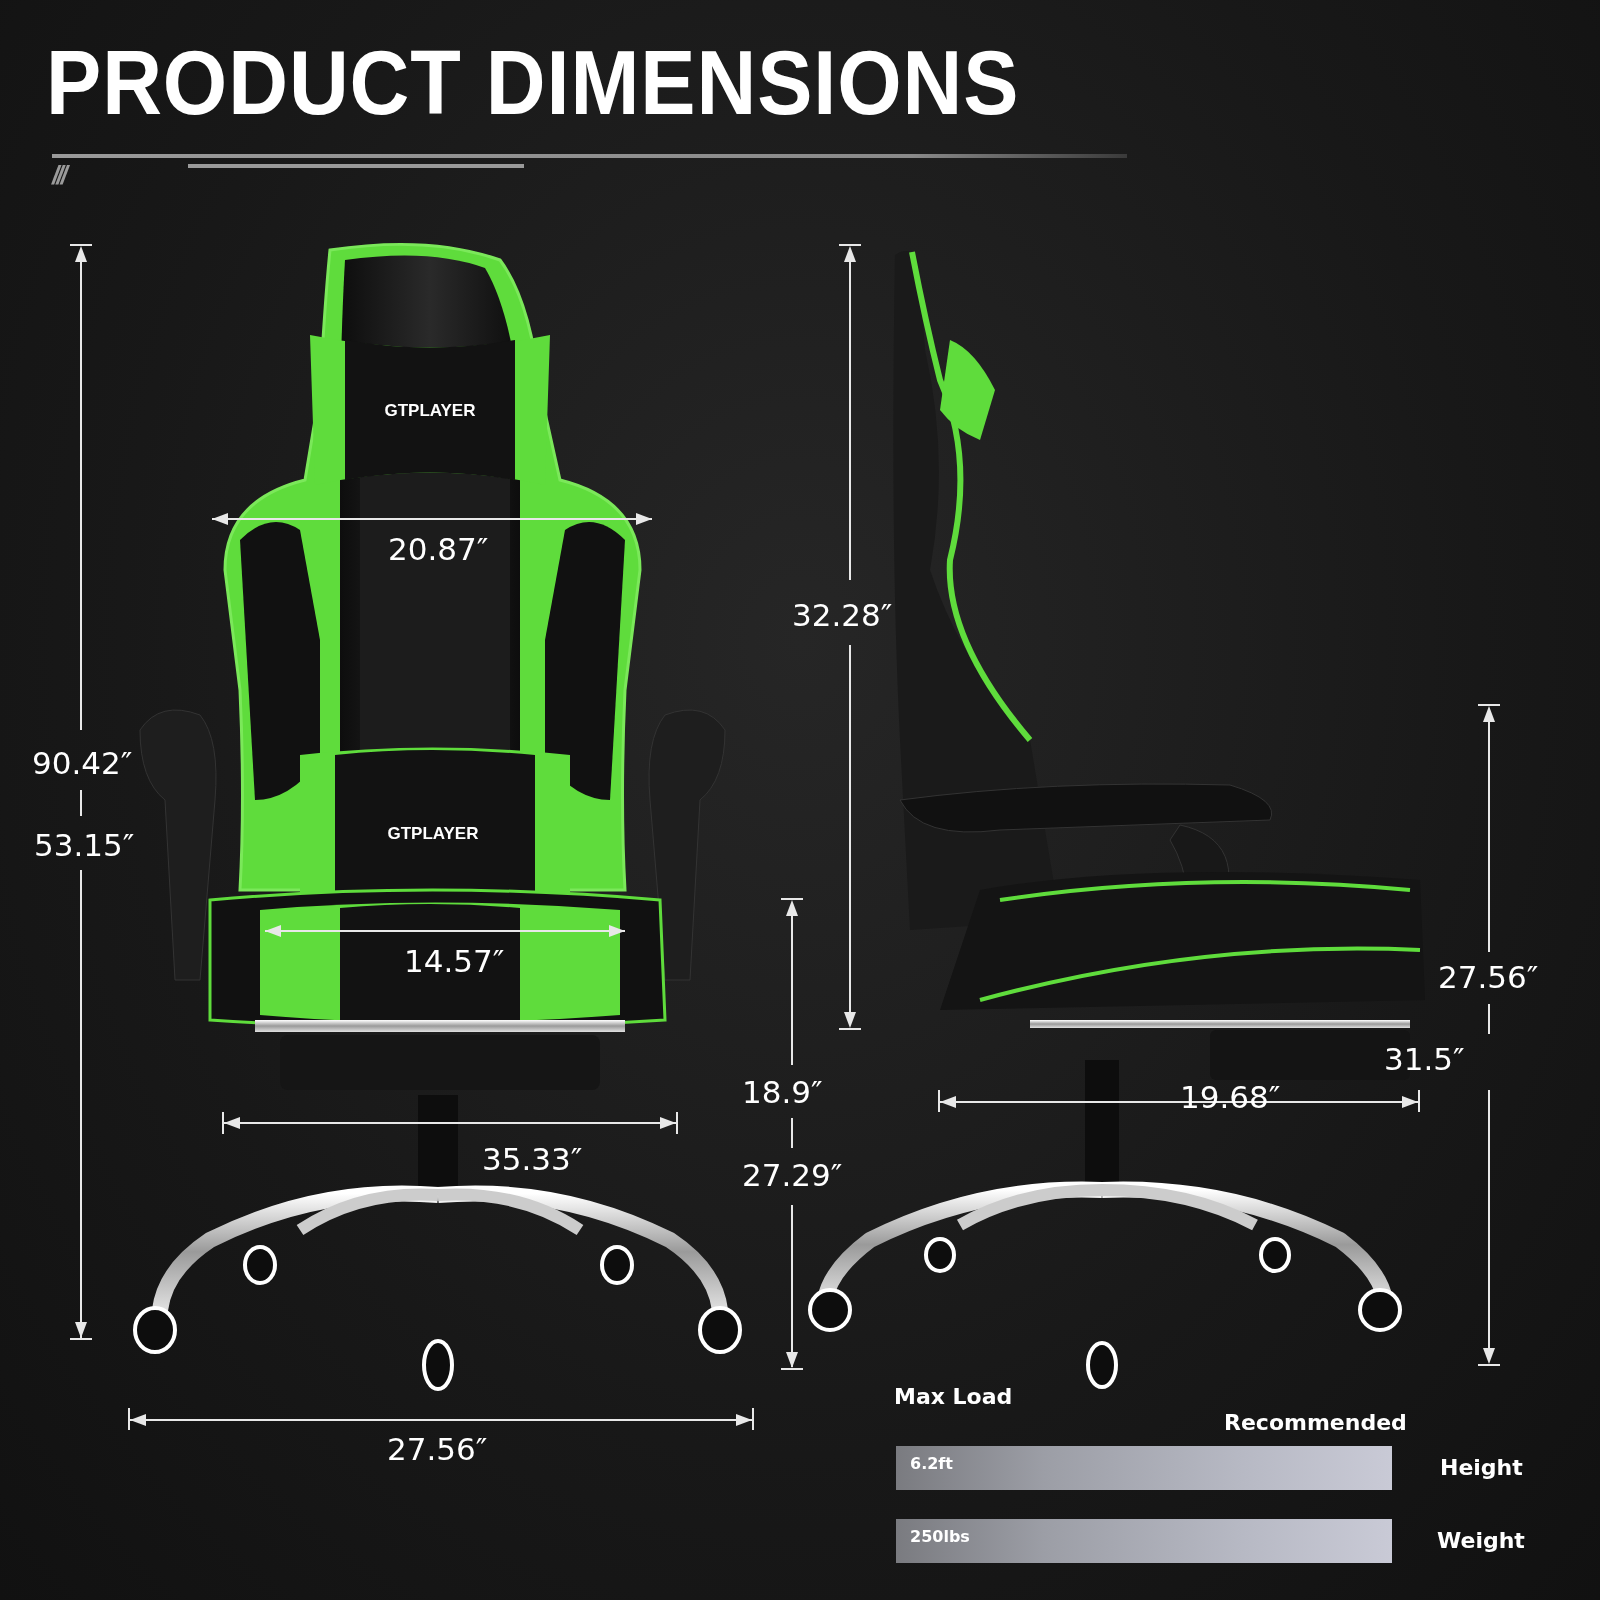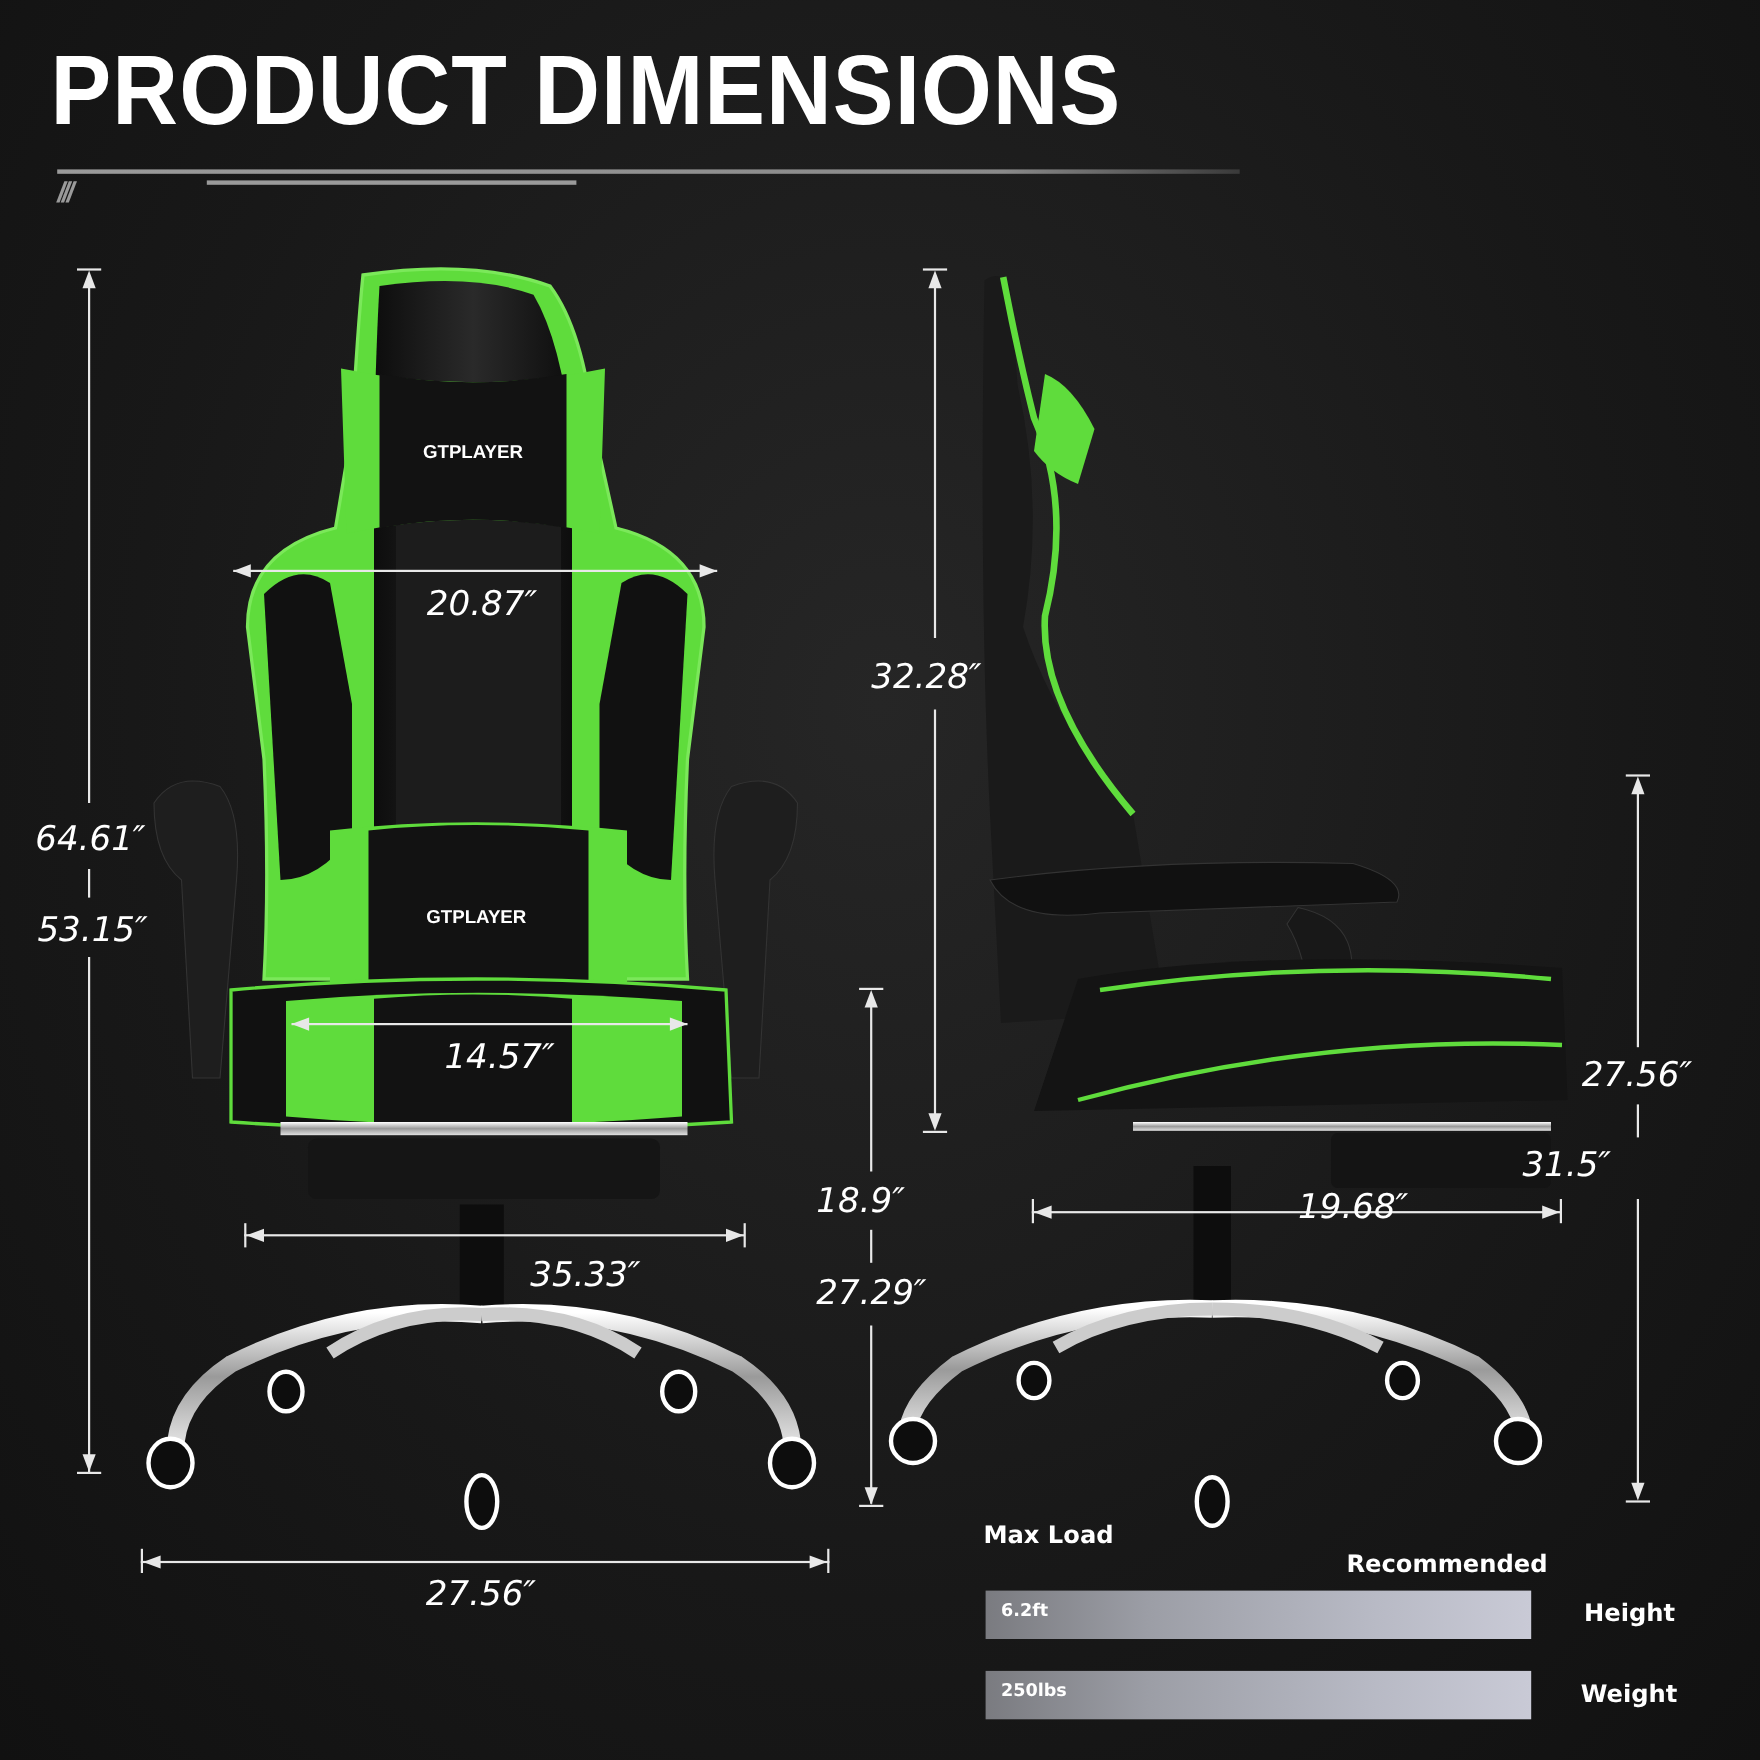--- a/index.html
+++ b/index.html
@@ -5,21 +5,21 @@
   html,body{margin:0;padding:0;}
   body{width:1600px;height:1600px;background:#1a1a1a;position:relative;overflow:hidden;
        font-family:"DejaVu Sans",sans-serif;color:#fff;}
   .bg{position:absolute;inset:0;background:radial-gradient(ellipse at 50% 40%,#262626 0%,#181818 60%,#111 100%);}
   .title{position:absolute;left:46px;top:38px;font-family:"Liberation Sans",sans-serif;font-weight:bold;
          font-size:90px;letter-spacing:1px;line-height:1;transform:scaleX(0.92);transform-origin:left top;}
   .rule1{position:absolute;left:52px;top:154px;width:1075px;height:4px;background:linear-gradient(90deg,#9a9a9a,#8a8a8a 80%,#3a3a3a);}
   .rule2{position:absolute;left:188px;top:164px;width:336px;height:4px;background:#9a9a9a;}
   .slashes{position:absolute;left:52px;top:160px;font-family:"Liberation Sans",sans-serif;font-weight:bold;font-style:italic;
            font-size:26px;color:#9a9a9a;letter-spacing:-3px;}
-  .dim{position:absolute;font-size:31px;color:#fff;white-space:nowrap;line-height:1;font-style:italic;}
+  .dim{position:absolute;font-size:31px;color:#fff;white-space:nowrap;line-height:1;}
   .vline{position:absolute;width:2px;background:#e8e8e8;}
   .hline{position:absolute;height:2px;background:#e8e8e8;}
   .tick-h{position:absolute;height:2px;width:22px;background:#e8e8e8;}
   .tick-v{position:absolute;width:2px;height:22px;background:#e8e8e8;}
   .arrow-up,.arrow-down,.arrow-left,.arrow-right{position:absolute;width:0;height:0;}
   .arrow-up{border-left:6px solid transparent;border-right:6px solid transparent;border-bottom:16px solid #e8e8e8;}
   .arrow-down{border-left:6px solid transparent;border-right:6px solid transparent;border-top:16px solid #e8e8e8;}
   .arrow-left{border-top:6px solid transparent;border-bottom:6px solid transparent;border-right:16px solid #e8e8e8;}
   .arrow-right{border-top:6px solid transparent;border-bottom:6px solid transparent;border-left:16px solid #e8e8e8;}
   .chair{position:absolute;}
@@ -129,21 +129,21 @@
     <ellipse cx="580" cy="1070" rx="20" ry="20"></ellipse>
     <ellipse cx="140" cy="1015" rx="14" ry="16"></ellipse>
     <ellipse cx="475" cy="1015" rx="14" ry="16"></ellipse>
     <ellipse cx="302" cy="1125" rx="14" ry="22"></ellipse>
   </g>
 </svg>
 
 <div class="tick-h" style="left:70px;top:244px"></div>
 <div class="arrow-up" style="left:75px;top:246px"></div>
 <div class="vline" style="left:80px;top:250px;height:480px"></div>
-<div class="dim" style="left:32px;top:748px">64.61″</div>
+<div class="dim" style="left:32px;top:748px">90.42″</div>
 <div class="vline" style="left:80px;top:790px;height:26px"></div>
 <div class="dim" style="left:34px;top:830px">53.15″</div>
 <div class="vline" style="left:80px;top:870px;height:470px"></div>
 <div class="arrow-down" style="left:75px;top:1322px"></div>
 <div class="tick-h" style="left:70px;top:1338px"></div>
 
 <div class="hline" style="left:212px;top:518px;width:440px"></div>
 <div class="arrow-left" style="left:212px;top:513px"></div>
 <div class="arrow-right" style="left:636px;top:513px"></div>
 <div class="dim" style="left:388px;top:534px">20.87″</div>

